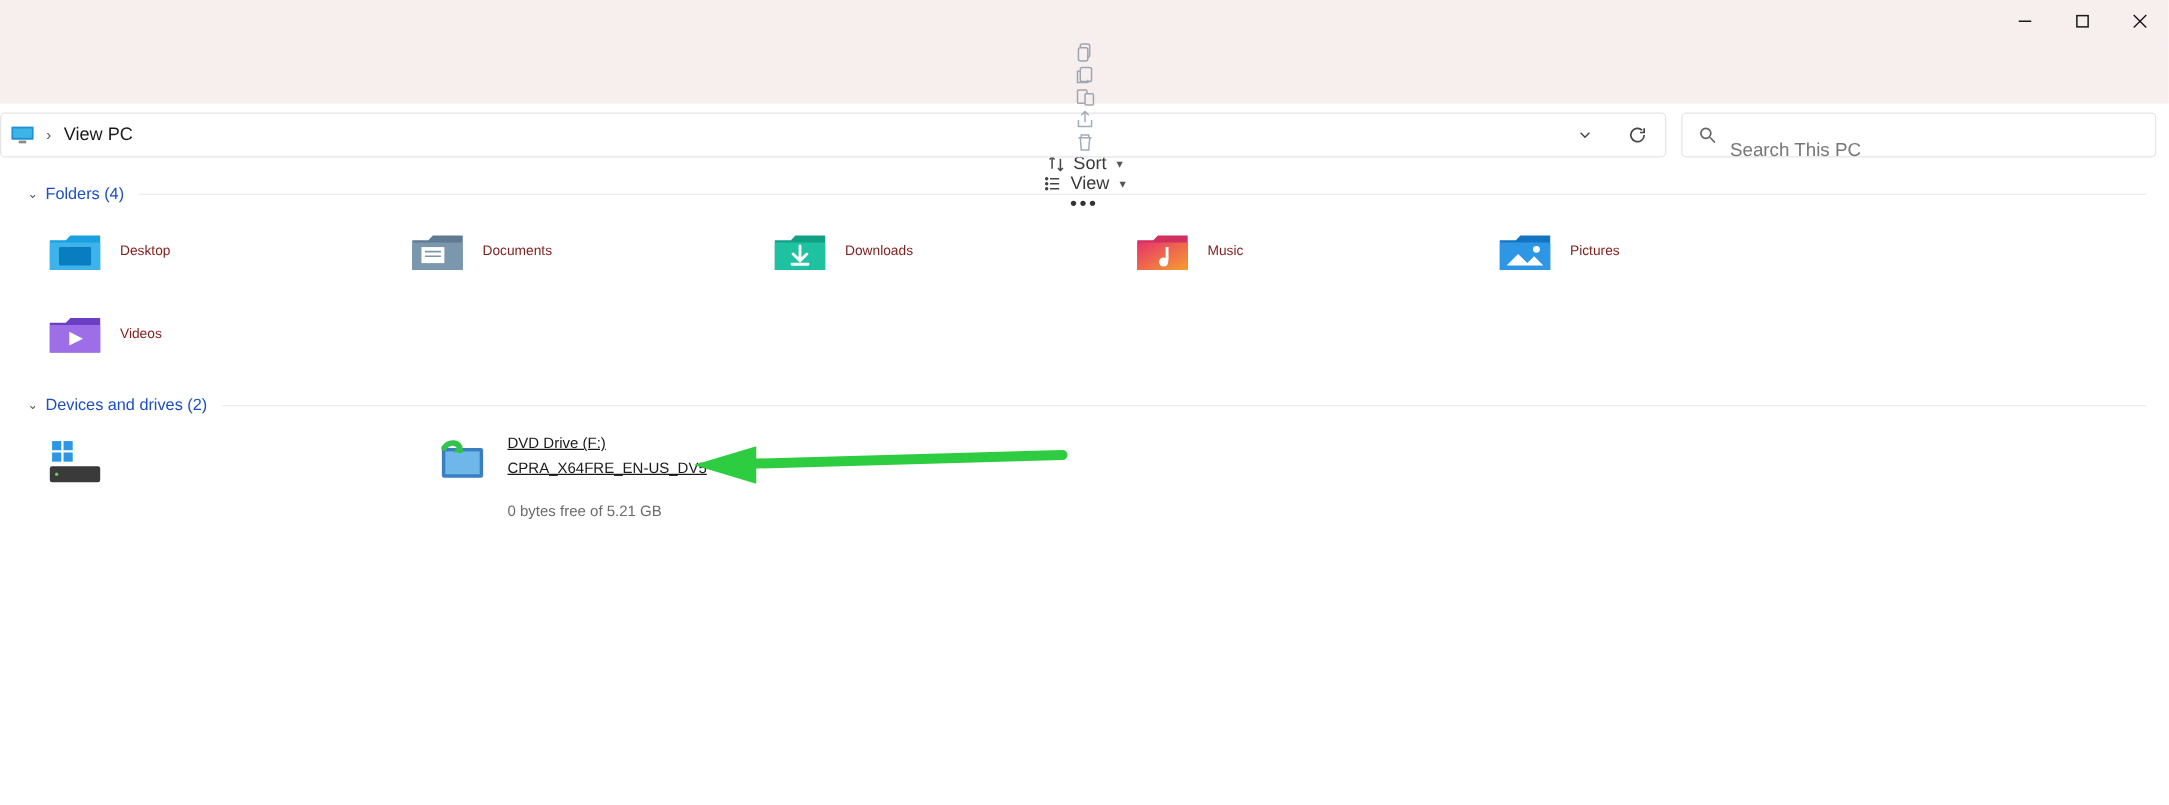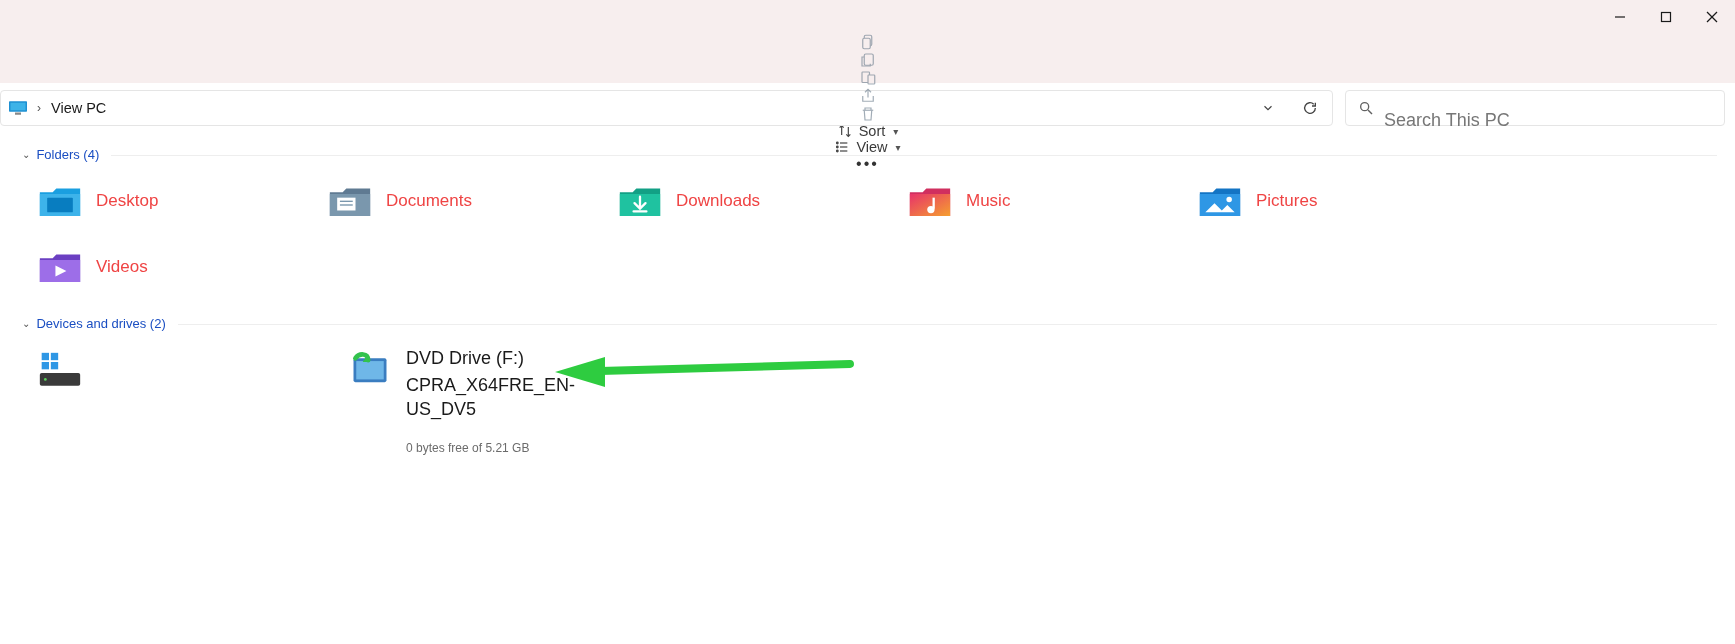--- a/index.html
+++ b/index.html
@@ -24,41 +24,41 @@
   
   .navrow { height: 50px; background: #ffffff; display: flex; align-items: center; padding: 0 10px 0 0; gap: 12px; }
   .addr { flex: 1; height: 36px; border: 1px solid #e5e5e5; border-radius: 4px; display: flex; align-items: center; padding: 0 4px; gap: 6px; background: #fff; }
   .addr .pc-icon { width: 18px; height: 14px; display: inline-flex; margin-left: 4px; }
   .addr .crumb-sep { color: #555; font-size: 12px; padding: 0 4px; }
   .addr .crumb { font-size: 14.5px; color: #1a1a1a; }
   .addr .spacer { flex: 1; }
   .addr .addr-btn { width: 36px; height: 34px; display: flex; align-items: center; justify-content: center; color: #444; }
   .searchbox { width: 380px; height: 36px; border: 1px solid #e5e5e5; border-radius: 4px; display: flex; align-items: center; padding: 0 12px; gap: 10px; background: #fff; }
   .searchbox .s-icon { color: #616161; display: inline-flex; }
-  .searchbox input { border: none; outline: none; font-size: 18px; color: #666; flex: 1; background: transparent; margin-top: 24px; }
+  .searchbox input { border: none; outline: none; font-size: 15px; color: #666; flex: 1; background: transparent; margin-top: 24px; }
   .searchbox input::placeholder { color: #777; }
 
   
   .content { position: absolute; left: 0; right: 0; top: 133px; bottom: 0; padding: 0 18px; }
 
   .section-header { display: flex; align-items: center; gap: 6px; font-size: 13px; color: #1a4ec2; padding: 14px 0 6px 4px; }
   .section-header .sh-chev { font-size: 10px; color: #555; }
   .section-rule { flex: 1; border-top: 1px solid #eeeeee; margin-left: 6px; height: 1px; align-self: center; margin-top: 2px; }
 
   .folders-grid { display: grid; grid-template-columns: repeat(5, 290px); gap: 12px 0; padding: 6px 0 8px 14px; }
   .folder-item { display: flex; align-items: center; gap: 14px; height: 54px; padding: 2px 6px; border-radius: 3px; }
   .folder-item .f-icon { width: 44px; height: 40px; display: inline-flex; align-items: center; justify-content: center; }
-  .folder-item .f-label { font-size: 17px; color: #ef4444; }
+  .folder-item .f-label { font-size: 11px; color: #7f1d1d; }
 
   .drives-row { display: flex; gap: 20px; padding: 8px 0 0 14px; }
   .drive-item { display: flex; align-items: flex-start; gap: 14px; width: 290px; padding: 2px 6px; border-radius: 3px; }
   .drive-item .d-icon { width: 44px; height: 40px; display: inline-flex; align-items: center; justify-content: center; margin-top: 2px;}
   .drive-item .d-body { display: flex; flex-direction: column; gap: 4px; flex: 1; }
   .drive-item .d-title { font-size: 13px; color: #1a1a1a; line-height: 1.3; }
-  .drive-item.dvd .d-title { font-size: 18px; }
+  .drive-item.dvd .d-title { font-size: 12px; text-decoration: underline; }
   .drive-item .d-bar { width: 216px; height: 14px; border: 1px solid #b0b0b0; background: #ffffff; position: relative; }
   .drive-item .d-bar .fill { position: absolute; left: 0; top: 0; bottom: 0; background: #26a0da; }
   .drive-item .d-sub { font-size: 12px; color: #6b6b6b; margin-top: 2px; }
   .drive-item.dvd .d-sub { margin-top: 16px; }
 
   
   .arrow-wrap { position: absolute; left: 555px; top: 352px; pointer-events: none; }
 </style>
 </head>
 <body>

